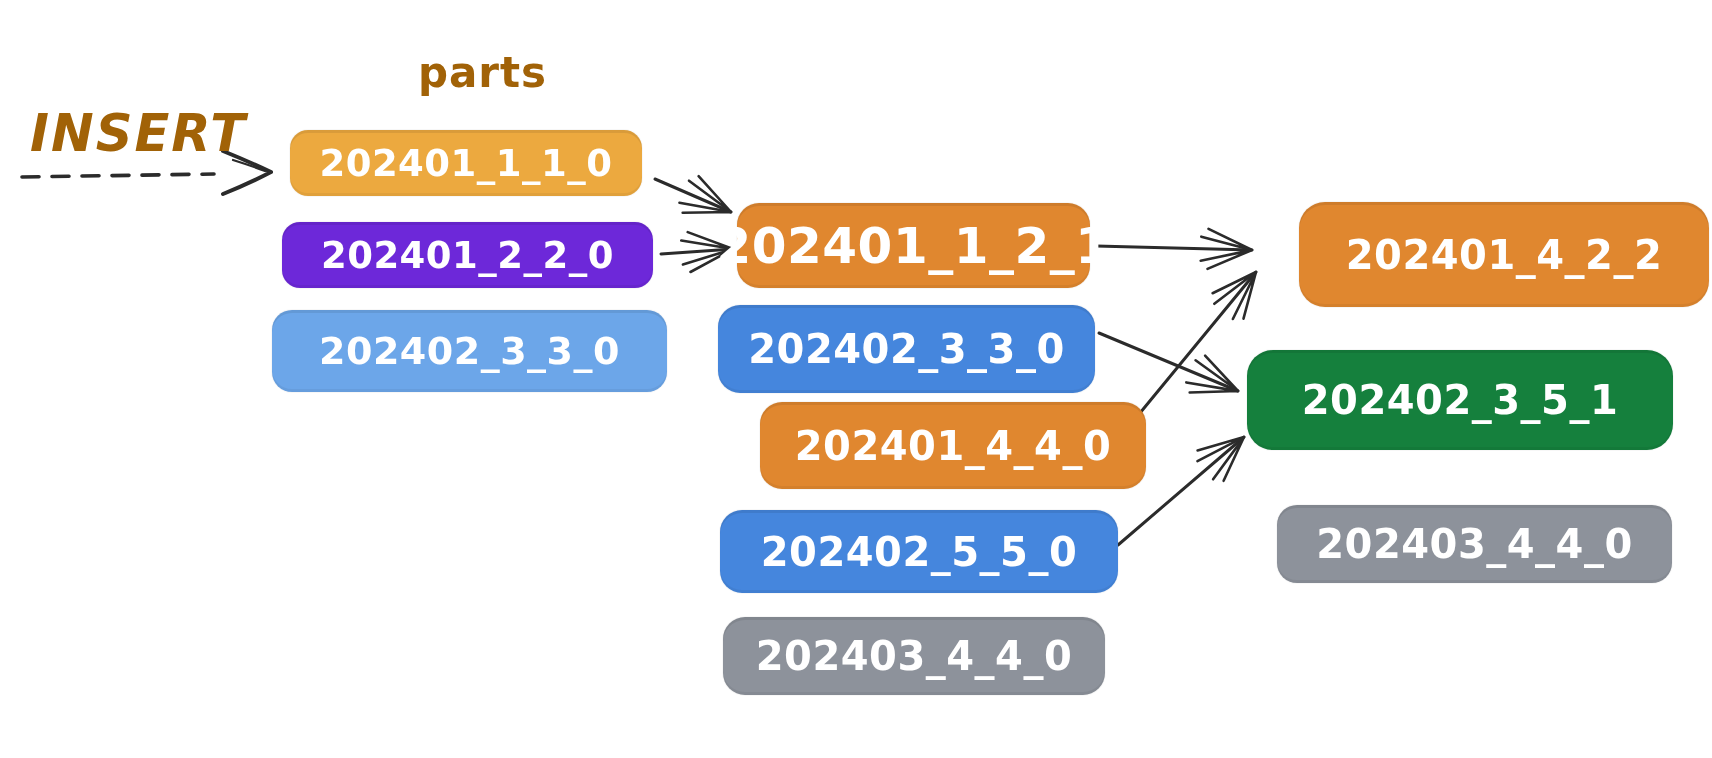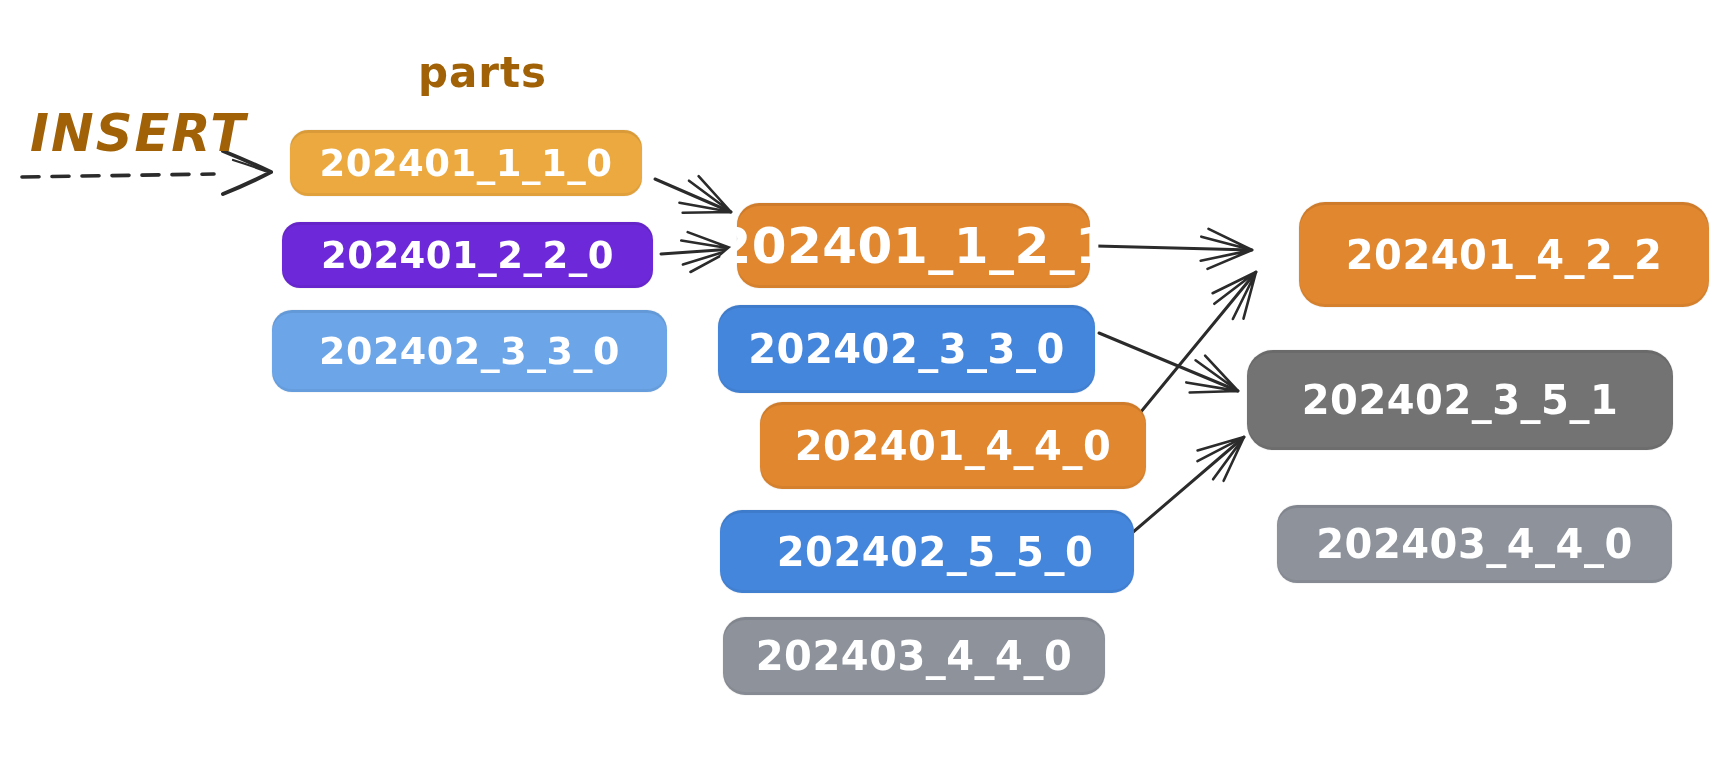--- a/index.html
+++ b/index.html
@@ -37,21 +37,21 @@
     box-shadow: inset 0 3px 0 rgba(0,0,0,0.08), inset 0 -3px 0 rgba(0,0,0,0.05), 0 0 0 1px rgba(0,0,0,0.03);
   }
   
   .a1{left:290px;top:130px;width:352px;height:66px;border-radius:18px;font-size:37px;}
   .a2{left:282px;top:222px;width:371px;height:66px;border-radius:18px;font-size:37px;}
   .a3{left:272px;top:310px;width:395px;height:82px;border-radius:20px;font-size:38px;}
   
   .b1{left:737px;top:203px;width:353px;height:85px;font-size:50px;}
   .b2{left:718px;top:305px;width:377px;height:88px;}
   .b3{left:760px;top:402px;width:386px;height:87px;}
-  .b4{left:720px;top:510px;width:398px;height:83px;padding-left:16px;}
+  .b4{left:720px;top:510px;width:398px;height:83px;}
   .b5{left:723px;top:617px;width:382px;height:78px;}
   
   .c1{left:1258px;top:202px;width:410px;height:105px;border-radius:26px;margin-left:41px;}
   .c2{left:1247px;top:350px;width:426px;height:100px;border-radius:26px;}
   .c3{left:1277px;top:505px;width:395px;height:78px;border-radius:20px;}
   #arrow-layer{position:absolute;left:0;top:0;}
   #arrow-layer line, #arrow-layer path{stroke:#2b2b2b;fill:none;stroke-linecap:round;}
 </style>
 </head>
 <body>
@@ -117,20 +117,20 @@
   <div class="part-box b4" style="background-color: rgb(69, 134, 221);">
     <span>202402_5_5_0</span>
   </div>
   <div class="part-box b5" style="background-color: rgb(141, 146, 155);">
     <span>202403_4_4_0</span>
   </div>
 
   <div class="part-box c1" style="background-color: rgb(224, 135, 47);">
     <span>202401_4_2_2</span>
   </div>
-  <div class="part-box c2" style="background-color: #737373;">
+  <div class="part-box c2" style="background-color: #15803d;">
     <span>202402_3_5_1</span>
   </div>
   <div class="part-box c3" style="background-color: rgb(141, 146, 155);">
     <span>202403_4_4_0</span>
   </div>
 
 </div>
 
 </body></html>

